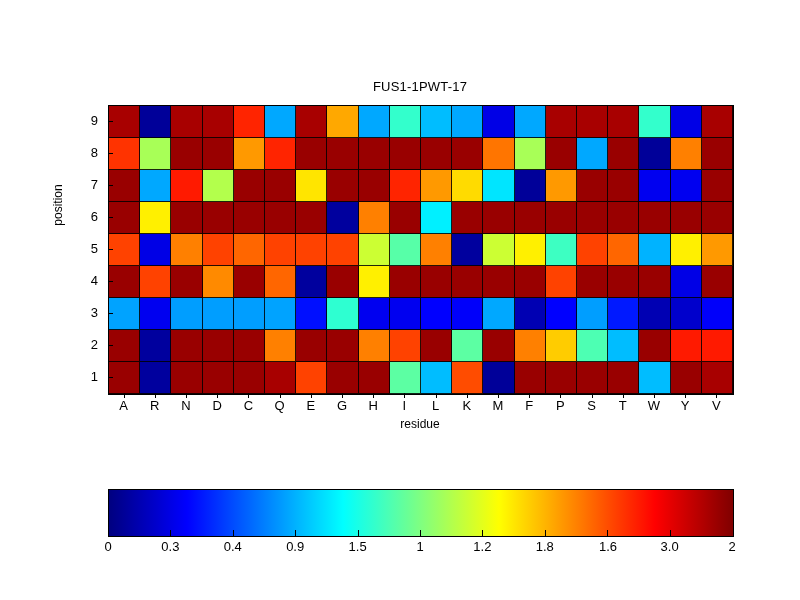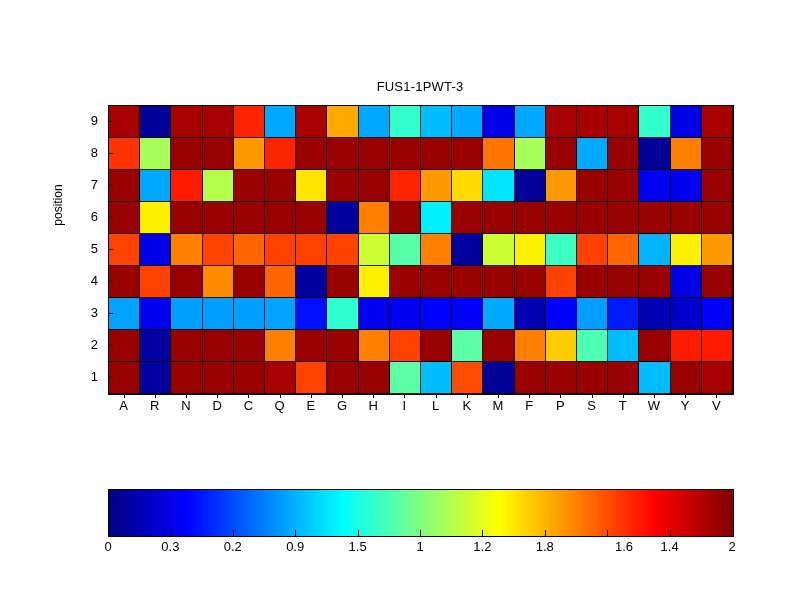--- a/index.html
+++ b/index.html
@@ -150,21 +150,21 @@
     text-align: center;
     font-size: 13px;
     line-height: 15px;
   }
 </style>
 </head>
 <body>
 
 <div id="figure">
 
-  <div id="chart-title">FUS1-1PWT-3</div>
+  <div id="chart-title">FUS1-1PWT-17</div>
 
   <div id="heatmap-axes">
     <div id="heatmap-grid">
         <div class="cell" style="background: rgb(168, 0, 0);"></div>
         <div class="cell" style="background: rgb(0, 0, 153);"></div>
         <div class="cell" style="background: rgb(168, 0, 0);"></div>
         <div class="cell" style="background: rgb(168, 0, 0);"></div>
         <div class="cell" style="background: rgb(255, 36, 0);"></div>
         <div class="cell" style="background: rgb(0, 168, 255);"></div>
         <div class="cell" style="background: rgb(168, 0, 0);"></div>
@@ -401,40 +401,41 @@
       <div class="xtickmark" style="left: 591.6px;"></div>
       <div class="xtick" style="left: 622.8px;">T</div>
       <div class="xtickmark" style="left: 622.8px;"></div>
       <div class="xtick" style="left: 654px;">W</div>
       <div class="xtickmark" style="left: 654px;"></div>
       <div class="xtick" style="left: 685.2px;">Y</div>
       <div class="xtickmark" style="left: 685.2px;"></div>
       <div class="xtick" style="left: 716.4px;">V</div>
       <div class="xtickmark" style="left: 716.4px;"></div>
     </div>
+  <div id="xlabel">residue</div>
 
   <div id="colorbar-axes">
     <div id="colorbar-gradient" style="background: linear-gradient(to right, rgb(0, 0, 128) 0%, rgb(0, 0, 153) 2.5%, rgb(0, 0, 179) 5%, rgb(0, 0, 204) 7.5%, rgb(0, 0, 230) 10%, rgb(0, 0, 255) 12.5%, rgb(0, 25, 255) 15%, rgb(0, 51, 255) 17.5%, rgb(0, 77, 255) 20%, rgb(0, 102, 255) 22.5%, rgb(0, 128, 255) 25%, rgb(0, 153, 255) 27.5%, rgb(0, 179, 255) 30%, rgb(0, 204, 255) 32.5%, rgb(0, 229, 255) 35%, rgb(0, 255, 255) 37.5%, rgb(26, 255, 229) 40%, rgb(51, 255, 204) 42.5%, rgb(77, 255, 179) 45%, rgb(102, 255, 153) 47.5%, rgb(128, 255, 128) 50%, rgb(153, 255, 102) 52.5%, rgb(179, 255, 76) 55%, rgb(204, 255, 51) 57.5%, rgb(229, 255, 26) 60%, rgb(255, 255, 0) 62.5%, rgb(255, 229, 0) 65%, rgb(255, 204, 0) 67.5%, rgb(255, 179, 0) 70%, rgb(255, 153, 0) 72.5%, rgb(255, 128, 0) 75%, rgb(255, 102, 0) 77.5%, rgb(255, 76, 0) 80%, rgb(255, 51, 0) 82.5%, rgb(255, 26, 0) 85%, rgb(255, 0, 0) 87.5%, rgb(229, 0, 0) 90%, rgb(204, 0, 0) 92.5%, rgb(179, 0, 0) 95%, rgb(153, 0, 0) 97.5%, rgb(128, 0, 0) 100%);"></div>
   </div>
   <div id="cb-ticks">
       <div class="cbtick" style="left: 108px;">0</div>
       <div class="cbtick" style="left: 170.4px;">0.3</div>
       <div class="cbtickmark" style="left: 170.4px;"></div>
-      <div class="cbtick" style="left: 232.8px;">0.2</div>
+      <div class="cbtick" style="left: 232.8px;">0.4</div>
       <div class="cbtickmark" style="left: 232.8px;"></div>
       <div class="cbtick" style="left: 295.2px;">0.9</div>
       <div class="cbtickmark" style="left: 295.2px;"></div>
       <div class="cbtick" style="left: 357.6px;">1.5</div>
       <div class="cbtickmark" style="left: 357.6px;"></div>
       <div class="cbtick" style="left: 420px;">1</div>
       <div class="cbtickmark" style="left: 420px;"></div>
       <div class="cbtick" style="left: 482.4px;">1.2</div>
       <div class="cbtickmark" style="left: 482.4px;"></div>
       <div class="cbtick" style="left: 544.8px;">1.8</div>
       <div class="cbtickmark" style="left: 544.8px;"></div>
-      <div class="cbtick" style="left: 624px;">1.6</div>
+      <div class="cbtick" style="left: 594px; text-align: right;">1.6</div>
       <div class="cbtickmark" style="left: 607.2px;"></div>
-      <div class="cbtick" style="left: 669.6px;">1.4</div>
+      <div class="cbtick" style="left: 669.6px;">3.0</div>
       <div class="cbtickmark" style="left: 669.6px;"></div>
       <div class="cbtick" style="left: 732px;">2</div>
     </div>
 
 </div>
 
 </body></html>

